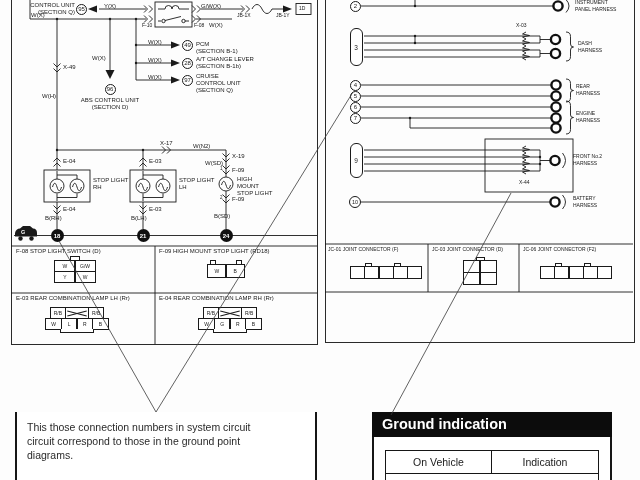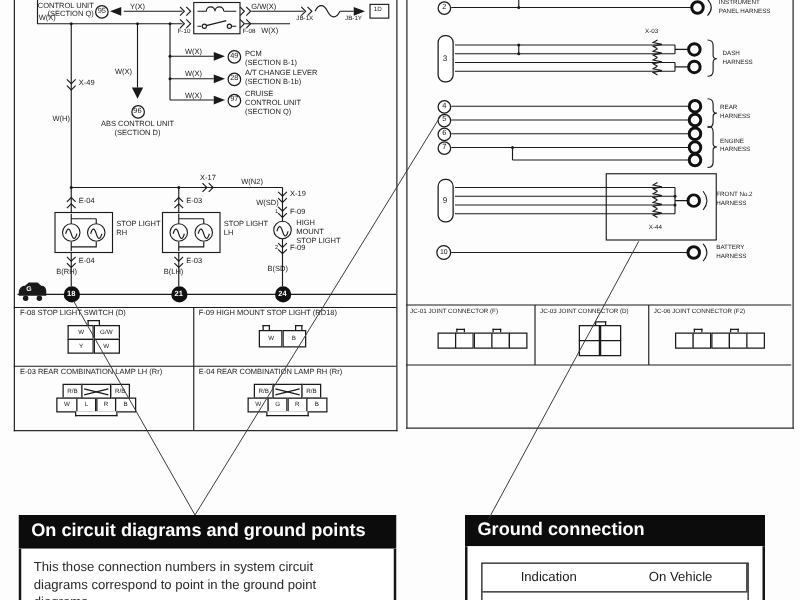--- a/index.html
+++ b/index.html
@@ -365,32 +365,31 @@
     <div class="crow">
       <div class="pc" style="width:15px;height:13px;"></div>
       <div class="pc" style="width:15px;height:13px;"></div>
       <div class="pc" style="width:15px;height:13px;"></div>
       <div class="pc" style="width:15px;height:13px;"></div>
       <div class="pc" style="width:15px;height:13px;"></div>
     </div>
   </div>
 
   <div class="note" style="left:15px;top:412px;width:302px;">
-    <div class="note-hd">On circuit diagrams and ground points</div>
     <div class="note-bd" style="height:72px;padding:8px 10px;">
       <div class="nline">This those connection numbers in system circuit</div>
-      <div class="nline">diagrams correspond to point in the ground point</div>
+      <div class="nline">circuit correspond to those in the ground point</div>
       <div class="nline">diagrams.</div>
     </div>
   </div>
 
   <div class="note" style="left:372px;top:412px;width:240px;">
-    <div class="note-hd" style="padding:4px 10px 5px 10px;">Ground connection</div>
+    <div class="note-hd" style="padding:4px 10px 5px 10px;">Ground indication</div>
     <div class="note-bd" style="height:66px;padding-top:13px;">
       <div class="gtable" style="width:212px;margin:0 auto;">
+        <div class="gcell" style="width:50%;border-right:1.4px solid #161616;">On Vehicle</div>
         <div class="gcell" style="width:50%;">Indication</div>
-        <div class="gcell" style="width:50%;border-right:1.4px solid #161616;">On Vehicle</div>
         <div class="grow2"></div>
       </div>
     </div>
   </div>
 
 </div>
 
 </body></html>

